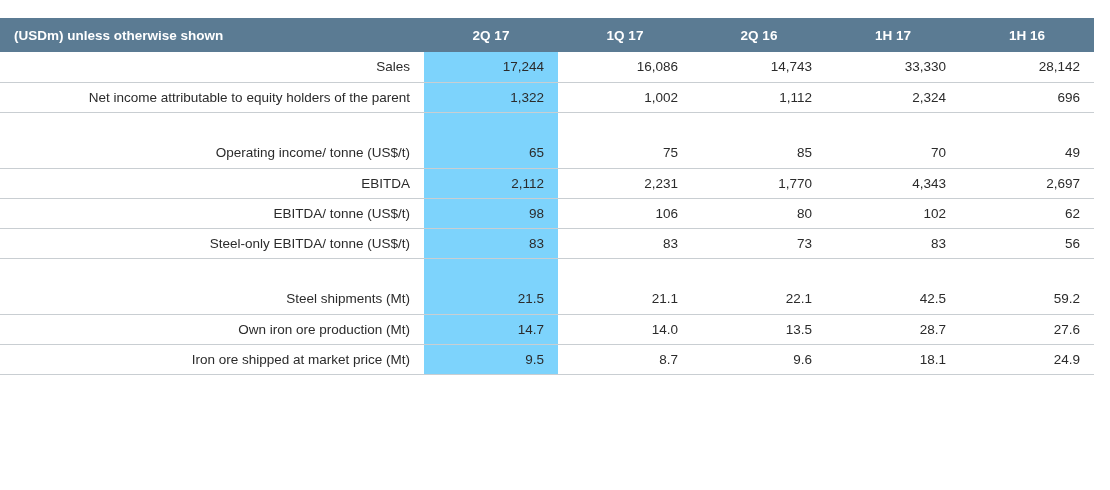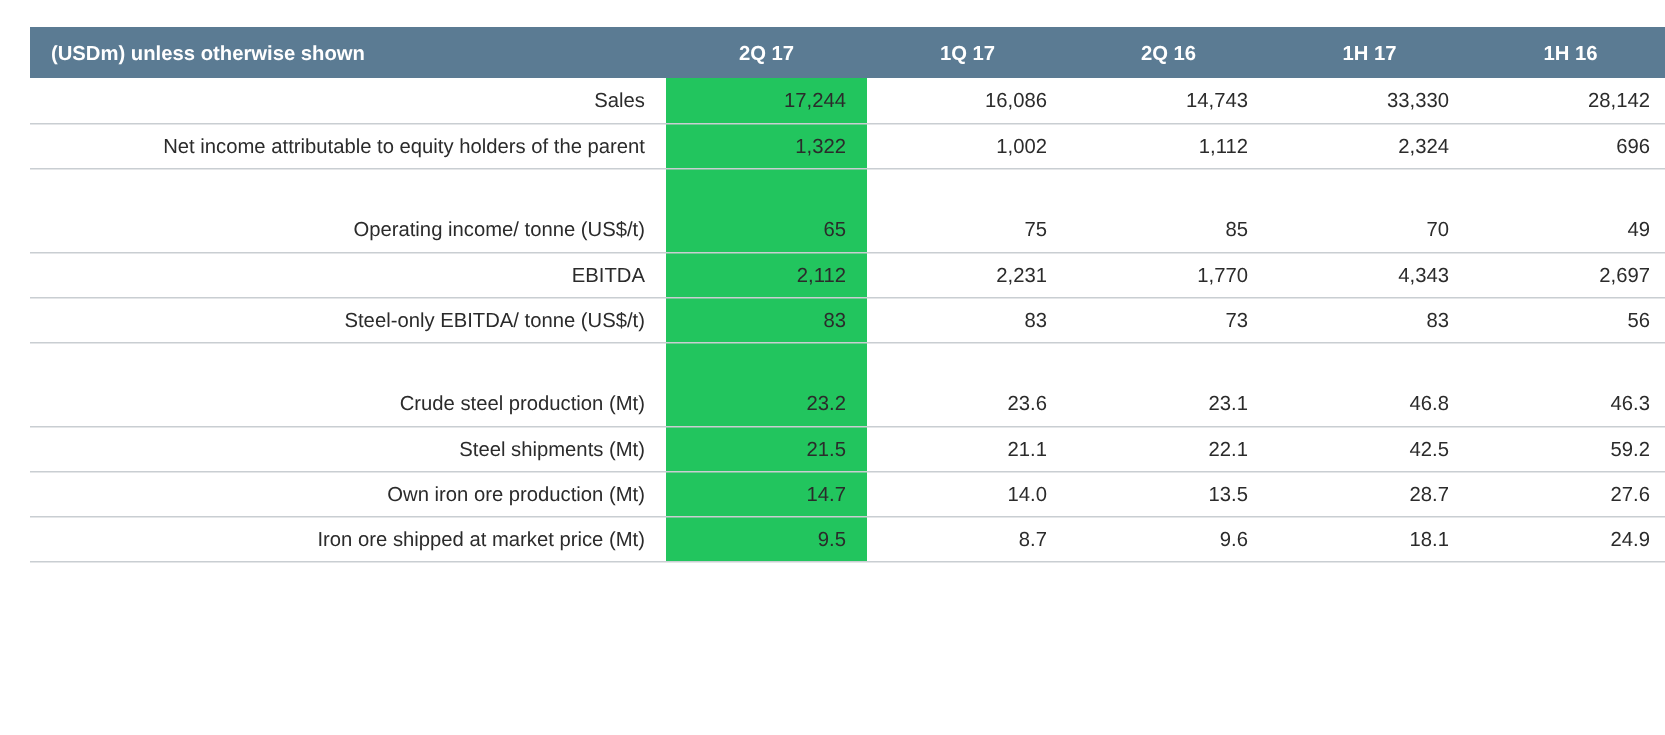--- a/index.html
+++ b/index.html
@@ -11,21 +11,21 @@
   body {
     width: 1110px;
     height: 490px;
     font-family: "Liberation Sans", sans-serif;
     color: #2b2b2b;
   }
   .sheet {
     position: relative;
     width: 1016px;
     height: 490px;
-    padding: 18px 8px 0 20px;
+    padding: 18px 8px 0 0;
   }
   table.fin {
     border-collapse: collapse;
     width: 1094px;
     table-layout: fixed;
   }
   table.fin col.c-label { width: 424px; }
   table.fin col.c-num   { width: 134px; }
   thead th {
     background: #5b7b93;
@@ -62,21 +62,21 @@
   }
   td.lbl {
     text-align: right;
     color: #2b2b2b;
   }
   td.num {
     text-align: right;
     color: #2b2b2b;
   }
   td.hl {
-    background: #22c55e;
+    background: #7dd3fc;
   }
   sup {
     font-size: 9px;
     vertical-align: super;
     line-height: 0;
   }
 </style>
 </head>
 <body>
 
@@ -135,42 +135,42 @@
         </tr>
         <tr>
           <td class="lbl">EBITDA</td>
           <td class="num hl">2,112</td>
           <td class="num">2,231</td>
           <td class="num">1,770</td>
           <td class="num">4,343</td>
           <td class="num">2,697</td>
         </tr>
         <tr>
+          <td class="lbl">EBITDA/ tonne (US$/t)</td>
+          <td class="num hl">98</td>
+          <td class="num">106</td>
+          <td class="num">80</td>
+          <td class="num">102</td>
+          <td class="num">62</td>
+        </tr>
+        <tr>
           <td class="lbl">Steel-only EBITDA/ tonne (US$/t)</td>
           <td class="num hl">83</td>
           <td class="num">83</td>
           <td class="num">73</td>
           <td class="num">83</td>
           <td class="num">56</td>
         </tr>
         <tr class="spacer">
           <td class="lbl"></td>
           <td class="num hl first-col-shade"></td>
           <td class="num"></td>
           <td class="num"></td>
           <td class="num"></td>
           <td class="num"></td>
-        </tr>
-        <tr>
-          <td class="lbl">Crude steel production (Mt)</td>
-          <td class="num hl">23.2</td>
-          <td class="num">23.6</td>
-          <td class="num">23.1</td>
-          <td class="num">46.8</td>
-          <td class="num">46.3</td>
         </tr>
         <tr>
           <td class="lbl">Steel shipments (Mt)</td>
           <td class="num hl">21.5</td>
           <td class="num">21.1</td>
           <td class="num">22.1</td>
           <td class="num">42.5</td>
           <td class="num">59.2</td>
         </tr>
         <tr>

